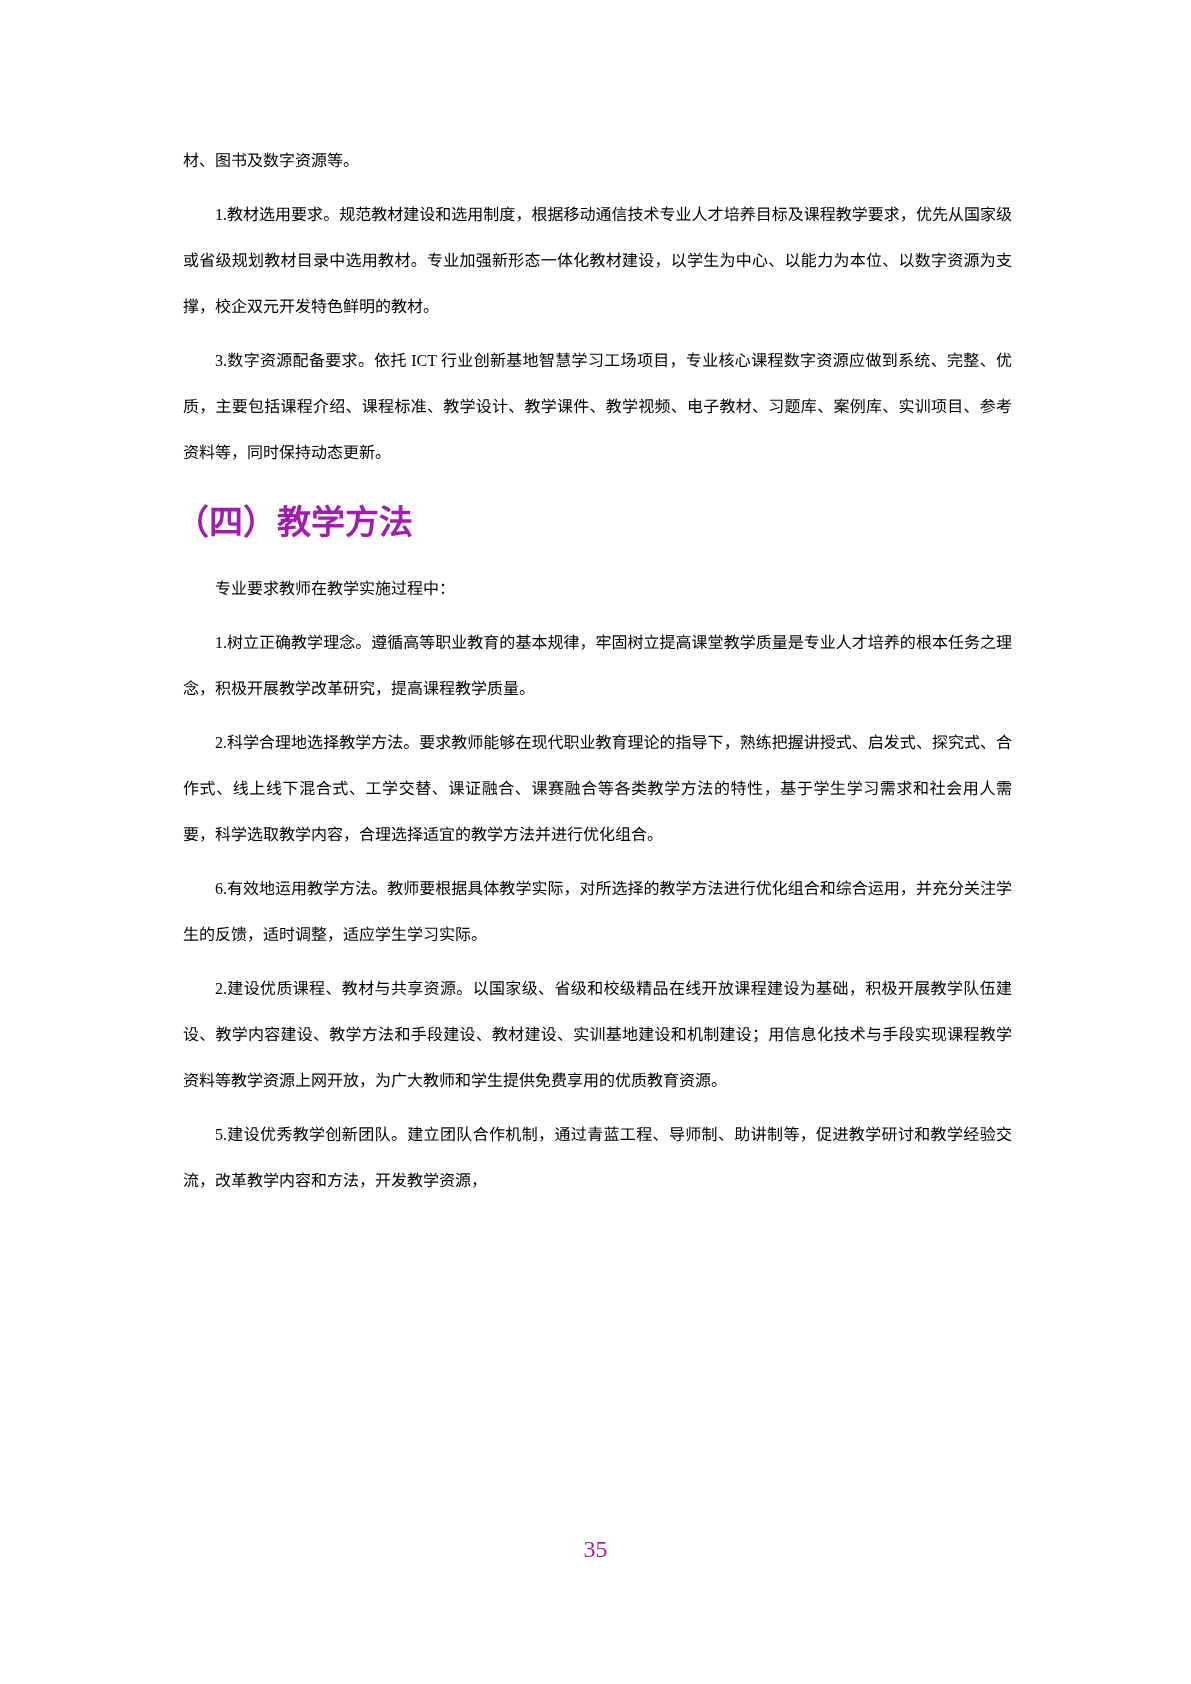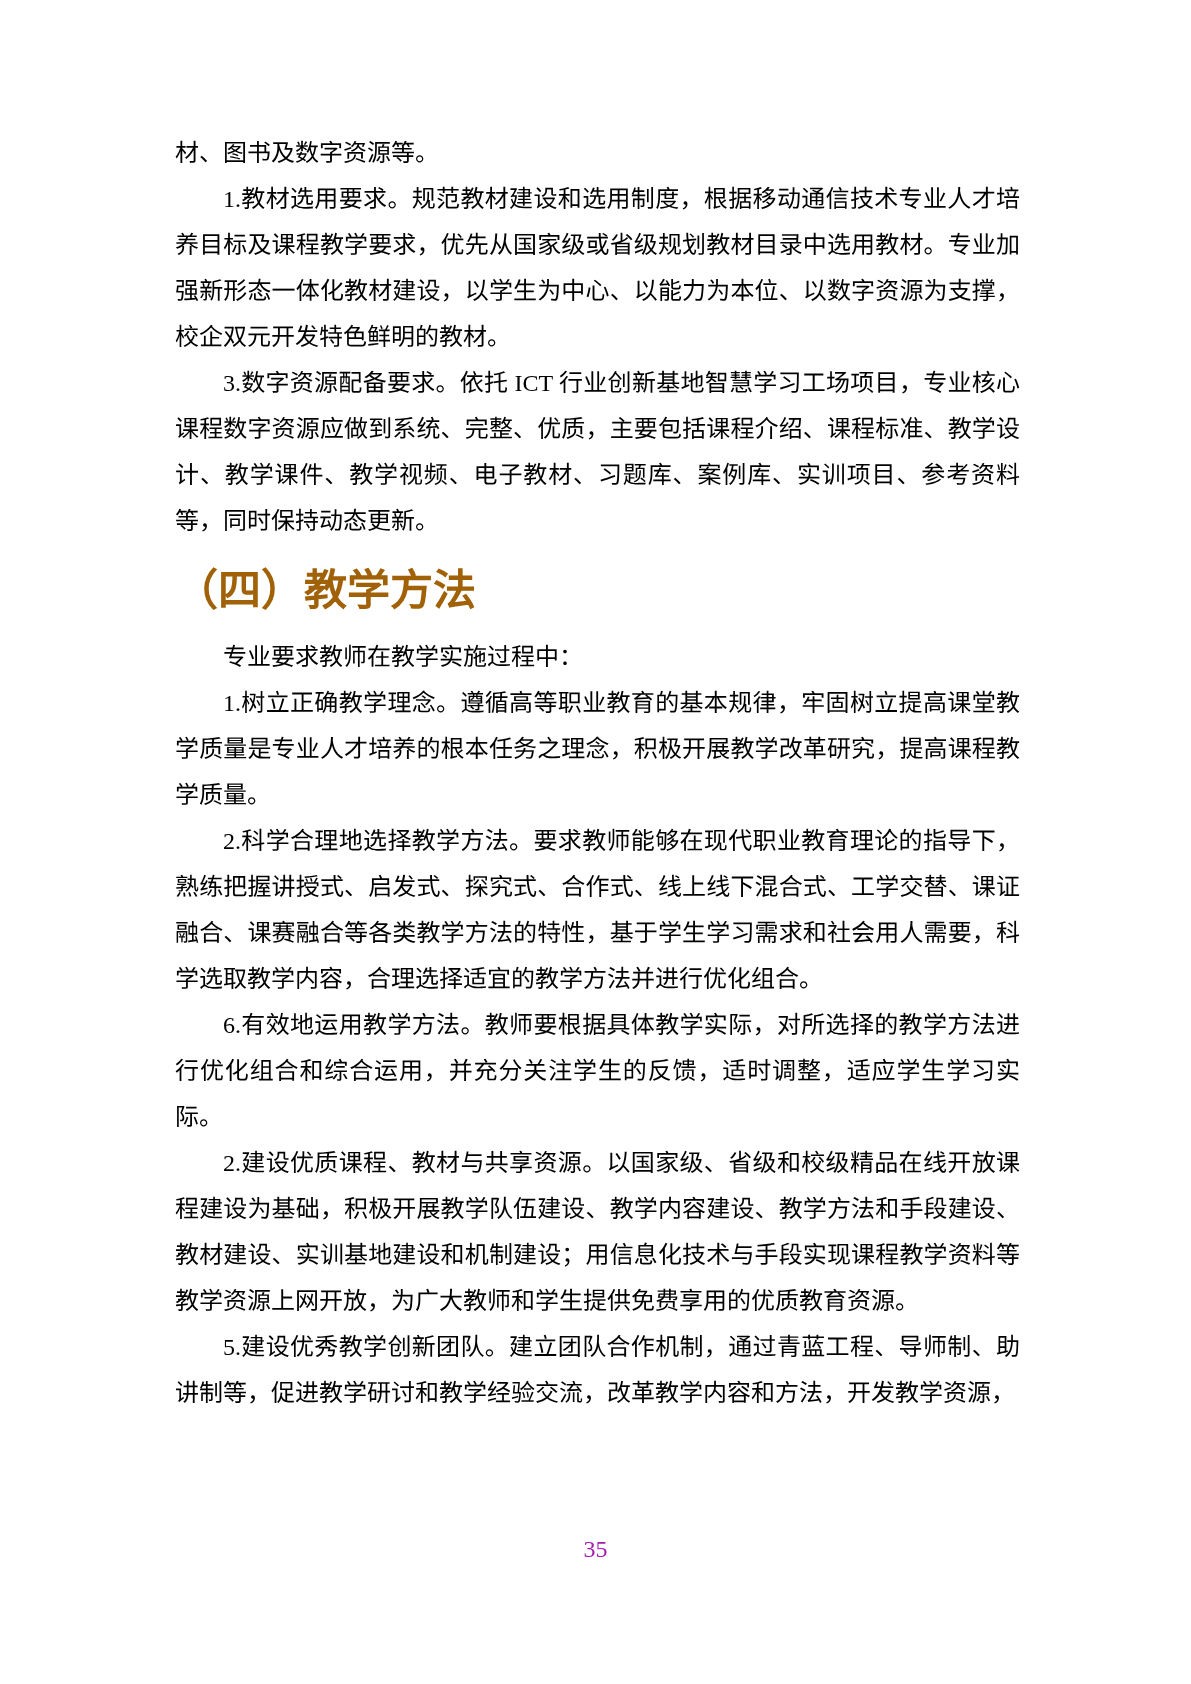--- a/index.html
+++ b/index.html
@@ -16,40 +16,40 @@
     font-family: "Liberation Serif", "DejaVu Serif", serif;
     color: #000000;
   }
   .content {
     position: absolute;
     left: 175px;
     top: 130px;
     width: 845px;
   }
   .content p.para {
-    margin: 0;
-    font-size: 24px;
+    margin: 8px;
+    font-size: 16px;
     line-height: 46px;
     text-align: justify;
     text-justify: inter-ideograph;
     text-indent: 2em;
     letter-spacing: 0;
     word-break: break-all;
   }
   .content p.continuation {
     text-indent: 0;
   }
   .content h2.section-heading {
     margin: 20px 0 18px 0;
     font-family: "Liberation Sans", "DejaVu Sans", sans-serif;
     font-weight: bold;
-    font-size: 43px;
+    font-size: 34px;
     line-height: 52px;
     text-indent: 0;
-    color: #a16207;
+    color: #a21caf;
   }
   .footer {
     position: absolute;
     top: 1534px;
     left: 0;
     width: 100%;
     text-align: center;
     font-size: 24px;
     line-height: 30px;
     color: #a21caf;

